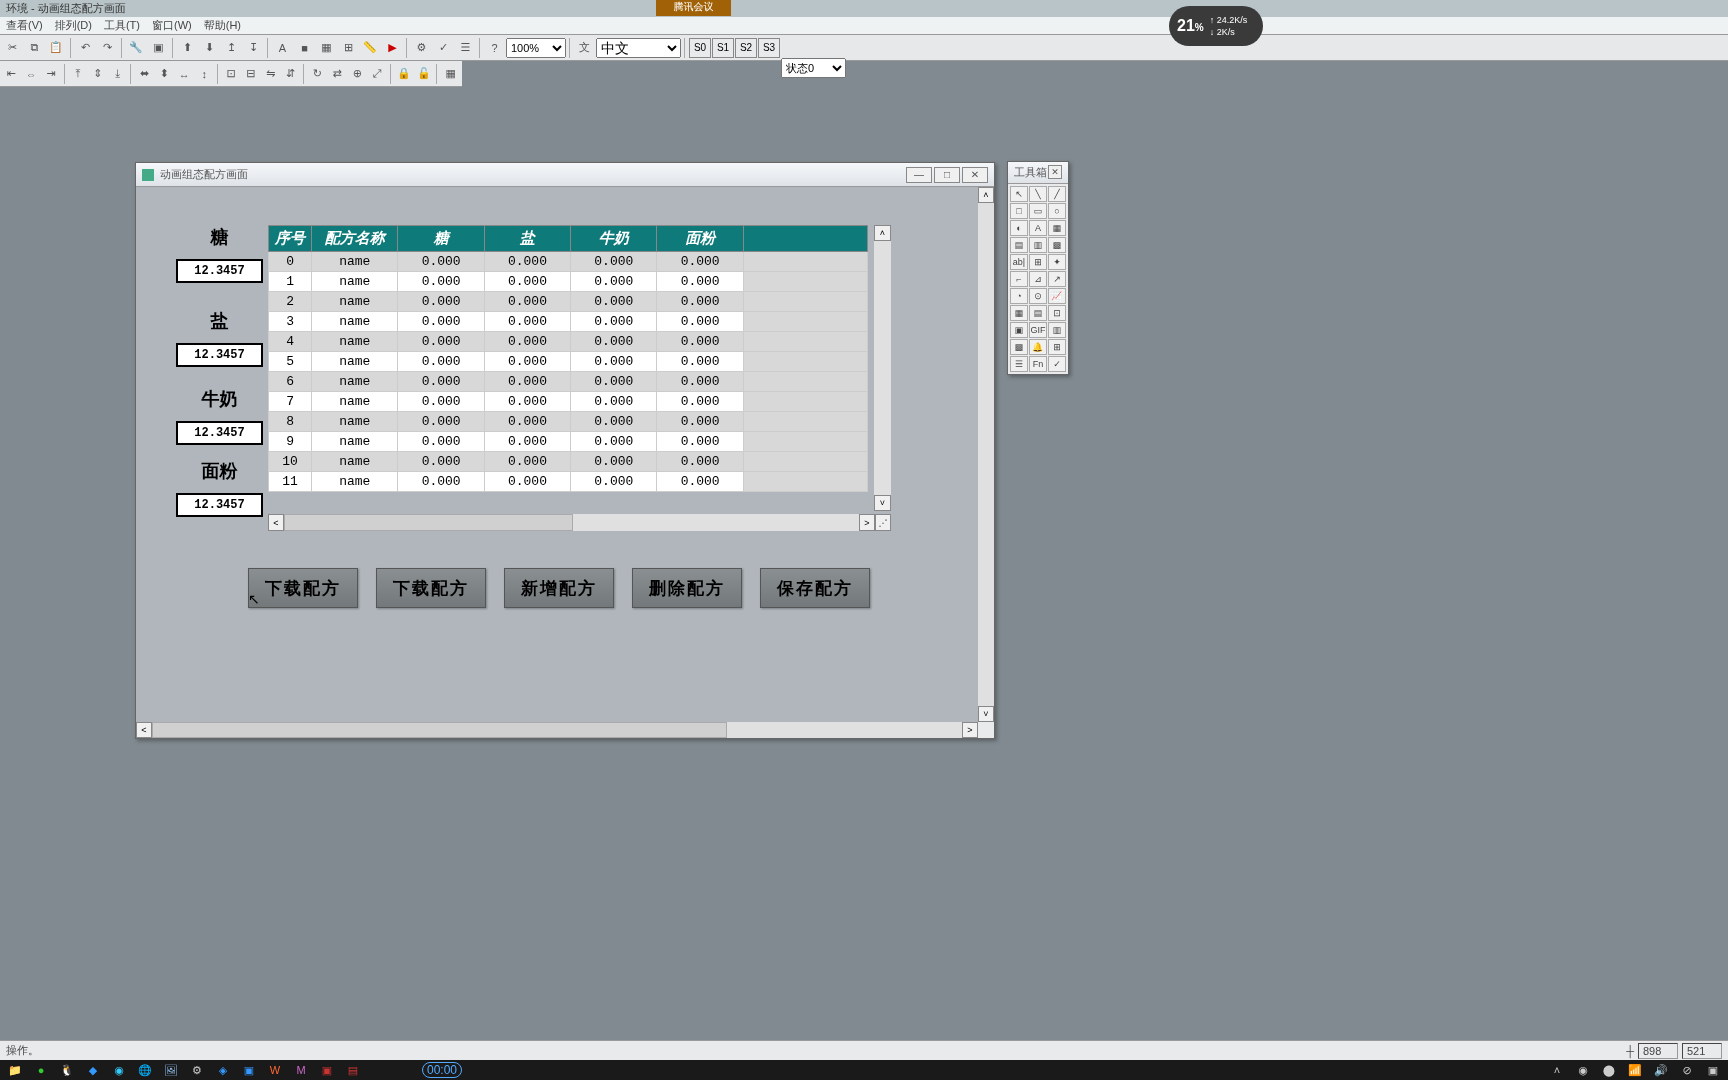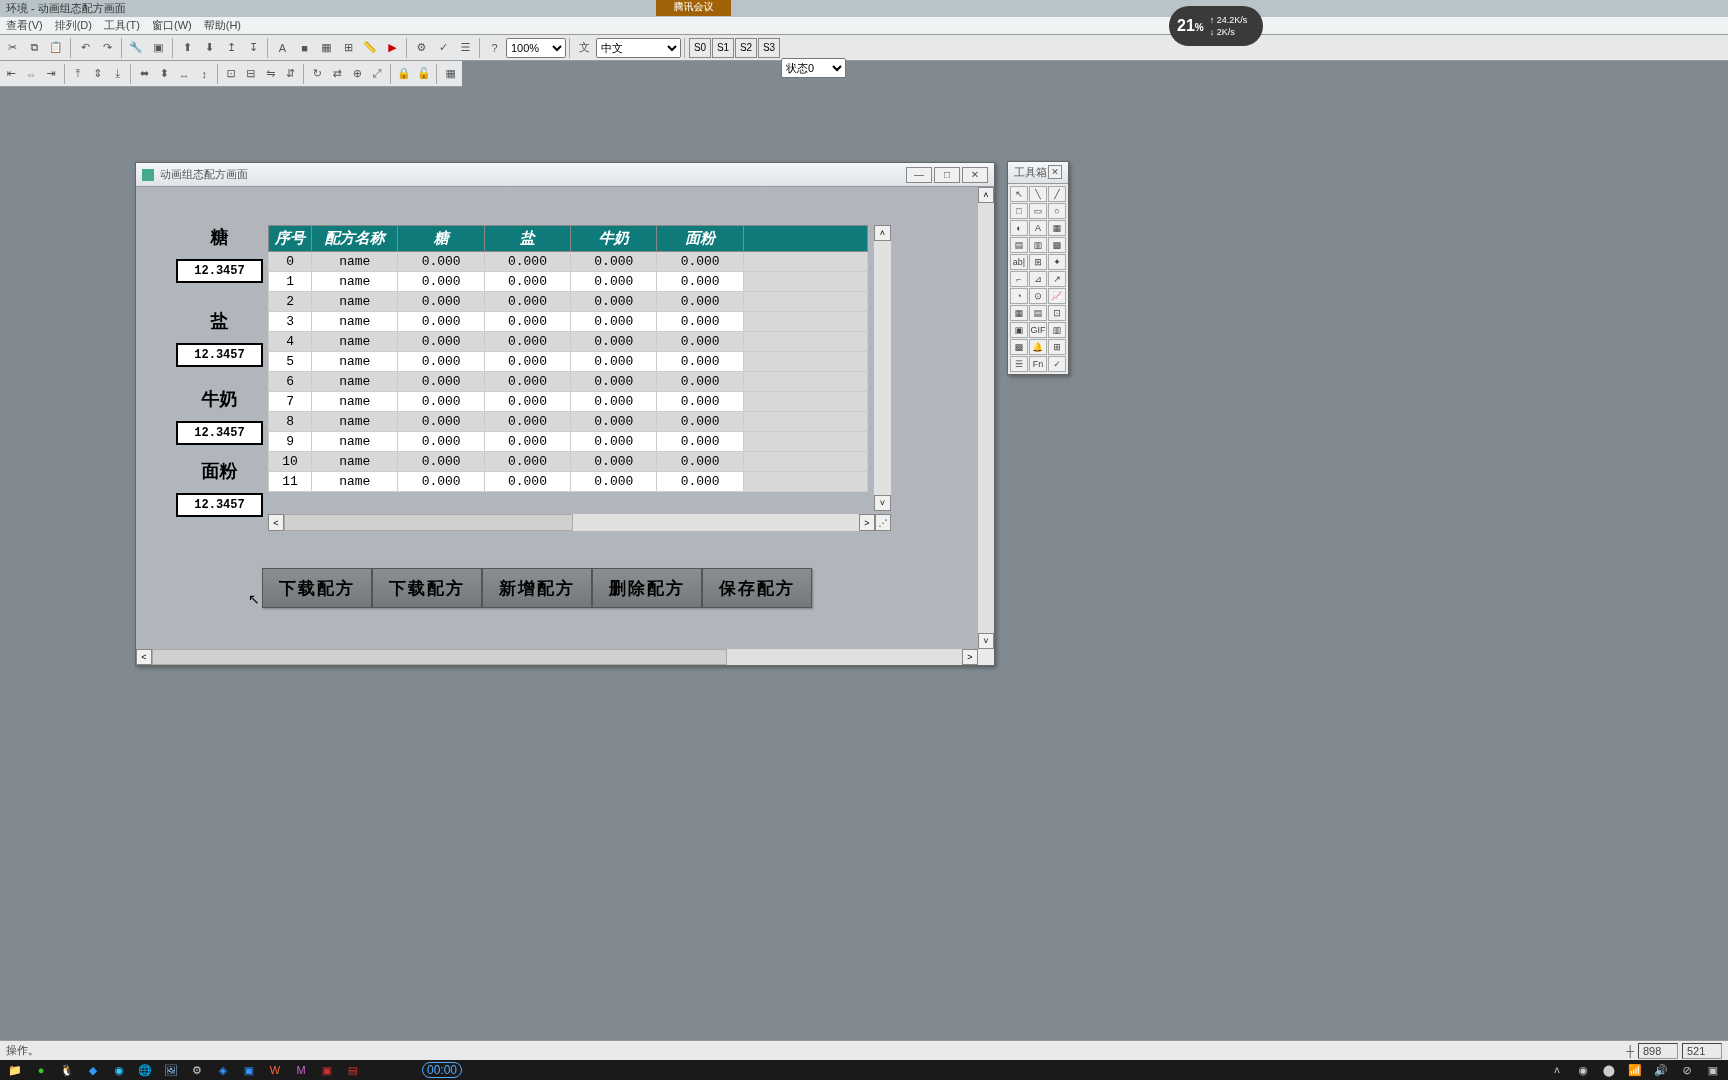--- a/index.html
+++ b/index.html
@@ -10,31 +10,31 @@
 
 
 .menu-bar { height: 18px; background: #eef2f3; border-bottom: 1px solid #999; display: flex; align-items: center; font-size: 11px; color: #444; }
 .menu-item { padding: 1px 6px; cursor: default; }
 
 
 .toolbar { height: 26px; background: #e6e8ea; border-bottom: 1px solid #999; display: flex; align-items: center; gap: 1px; padding: 0 2px; }
 .tb-btn { width: 21px; height: 21px; background: #e6e8ea; border: 1px solid transparent; display:flex; align-items:center; justify-content:center; font-size:11px; color:#555; cursor:default; }
 .tb-sep { width: 2px; height: 20px; border-left: 1px solid #aaa; margin: 0 2px; }
 .zoom-select { height: 20px; width: 60px; font-size: 11px; }
-.lang-select { height: 20px; width: 85px; font-size: 11px; }
+.lang-select { height: 20px; width: 85px; font-size: 14px; }
 .state-btn { width: 22px; height: 20px; background:#e8eaec;border:1px solid #888;font-size:10px; }
 .state-select { height: 20px; width: 65px; font-size: 11px; margin-top: 40px; }
 
 .toolbar2 { height: 26px; background: #e6e8ea; border-bottom: 1px solid #999; display: flex; align-items: center; gap:1px; padding: 0 2px; width: 462px; }
 
 
 .workspace { position: absolute; top: 87px; left: 0; right: 0; bottom: 20px; background: #808a90; }
 
 
-.design-window { position: absolute; left: 135px; top: 75px; width: 860px; height: 504px; background: #e8eaec; border: 1px solid #666; box-shadow: 2px 2px 4px rgba(0,0,0,.3); }
+.design-window { position: absolute; left: 135px; top: 75px; width: 860px; height: 577px; background: #e8eaec; border: 1px solid #666; box-shadow: 2px 2px 4px rgba(0,0,0,.3); }
 .dw-title { height: 24px; background: linear-gradient(#f5f7fa,#dfe3e8); border-bottom:1px solid #999; display:flex; align-items:center; padding: 0 6px; font-size:11px; color:#555; }
 .dw-title-icon { width:12px;height:12px;background:#4a8; margin-right:6px; }
 .dw-controls { margin-left:auto; display:flex; gap:2px; }
 .dw-ctrl { width:26px;height:16px;border:1px solid #888;background:#f0f0f0;font-size:10px;display:flex;align-items:center;justify-content:center;cursor:default; }
 .dw-body { position:absolute; top:24px; left:0; right:0; bottom:0; overflow:hidden; }
 .dw-scroll-v { position:absolute; right:0; top:0; bottom:16px; width:16px; background:#e0e0e0; }
 .dw-scroll-v .up,.dw-scroll-v .down{ height:16px;border:1px solid #888;background:#f0f0f0;display:flex;align-items:center;justify-content:center;font-size:9px; }
 .dw-scroll-h { position:absolute; left:0; right:16px; bottom:0; height:16px; background:#e0e0e0; display:flex;}
 .dw-scroll-h .left,.dw-scroll-h .right{width:16px;border:1px solid #888;background:#f0f0f0;display:flex;align-items:center;justify-content:center;font-size:9px;}
 .dw-scroll-h .thumb{ width:575px; background:#d0d0d0; border:1px solid #aaa; }
@@ -51,21 +51,21 @@
 .grid-table th { background:#0f7a7a; color:#fff; font-weight:bold; font-size:15px; padding:3px 0; border:1px solid #888; font-family: SimSun; font-style:italic;}
 .grid-table td { text-align:center; padding:2px 0; border:1px solid #ccc; background:#fff; font-family:"Courier New",monospace; font-size:13px; height:20px; }
 .grid-table tr:nth-child(odd) td { background:#d8d8d8; }
 .grid-vscroll { position:absolute; right:0; top:0; bottom:0; width:17px; background:#e0e0e0; }
 .grid-vscroll div{height:16px;border:1px solid #888;background:#f0f0f0;display:flex;align-items:center;justify-content:center;font-size:9px;}
 .grid-hscroll { position:absolute; left:132px; top:327px; width:623px; height:17px; background:#e0e0e0; display:flex; }
 .grid-hscroll div.arr{width:16px;border:1px solid #888;background:#f0f0f0;display:flex;align-items:center;justify-content:center;font-size:9px;}
 .grid-hscroll .thumb{ flex:1; max-width:442px; background:#d0d0d0; border:1px solid #aaa;}
 
 
-.btn-row { position:absolute; left:126px; top:381px; display:flex; }
+.btn-row { position:absolute; left:112px; top:381px; display:flex; gap:18px; }
 .big-btn { width:110px; height:40px; background:linear-gradient(#8a8f92,#73787b); color:#000; font-size:17px; font-weight:bold; font-family: SimSun; border:1px solid #555; box-shadow: 1px 1px 2px rgba(0,0,0,.3); display:flex;align-items:center;justify-content:center; letter-spacing:2px; }
 
 
 .toolbox { position:absolute; left:1007px; top:74px; width:62px; background:#e8eaec; border:1px solid #666; box-shadow:2px 2px 4px rgba(0,0,0,.3);}
 .tb-title { height:22px; font-size:11px; padding:3px 6px; color:#555; background:linear-gradient(#f5f7fa,#dfe3e8);border-bottom:1px solid #999; display:flex; align-items:flex-start;}
 .tb-title .close{margin-left:auto;width:14px;height:14px;border:1px solid #888;background:#f0f0f0;font-size:9px;display:flex;align-items:center;justify-content:center;}
 .tb-grid { display:grid; grid-template-columns: repeat(3,1fr); gap:1px; padding:2px; }
 .tb-cell { height:16px; border:1px solid #aaa; background:#f0f0f0; display:flex;align-items:center;justify-content:center;font-size:9px; color:#444;}
 
 

